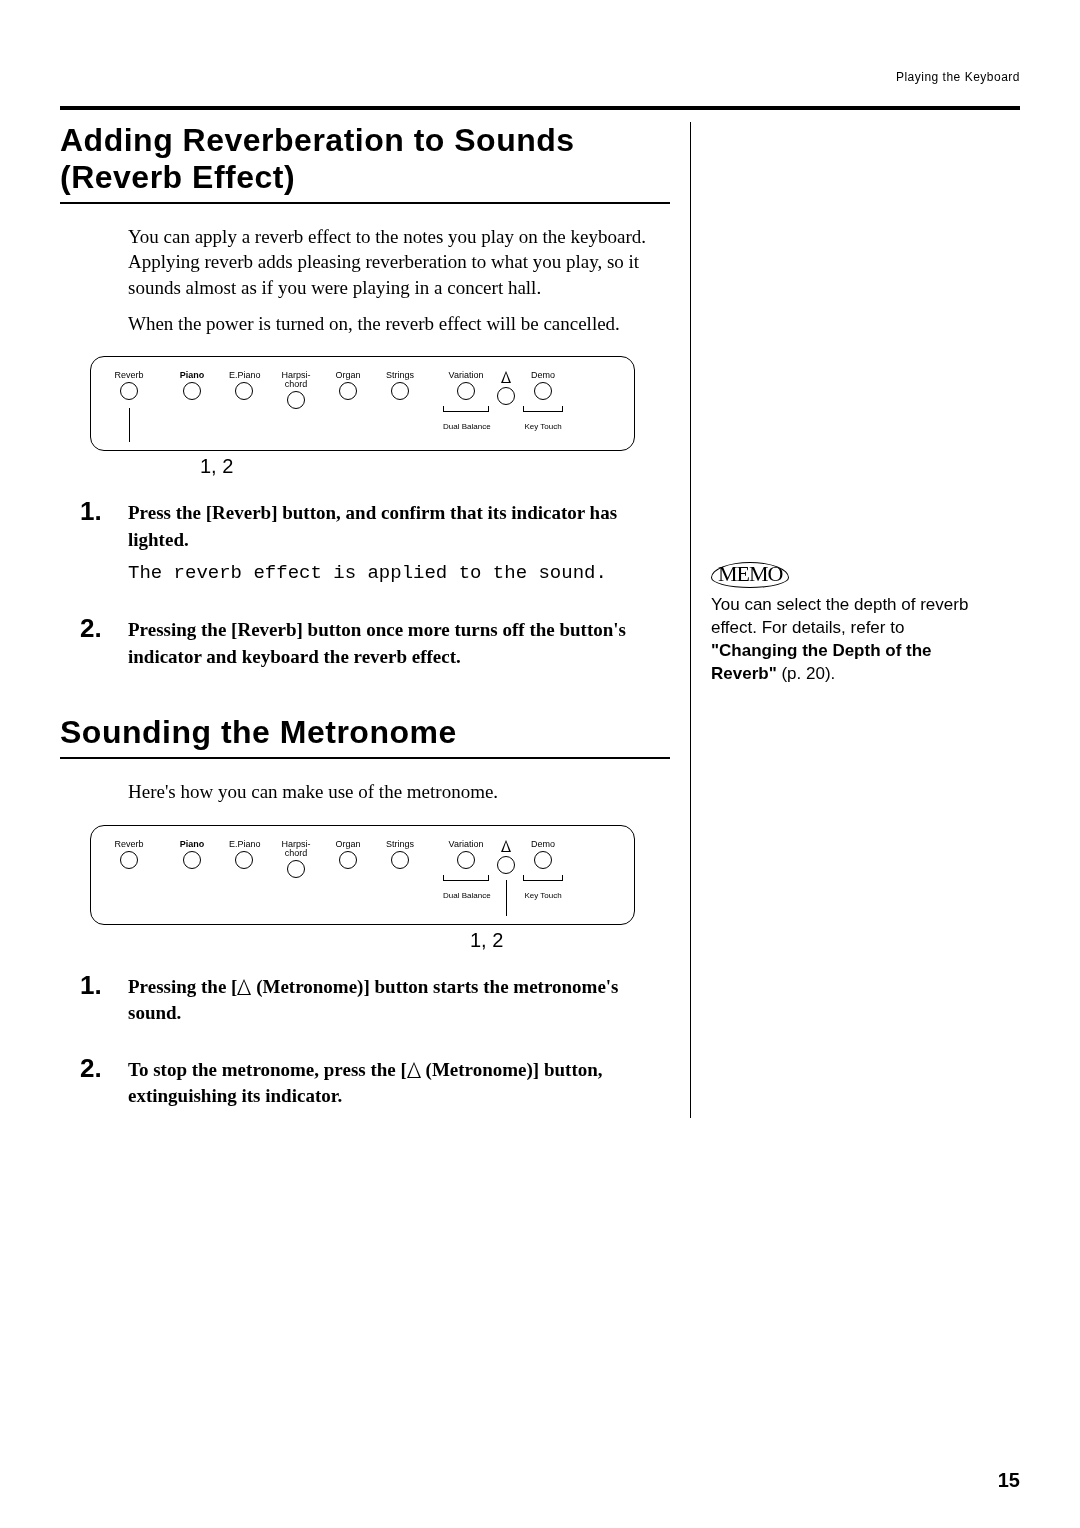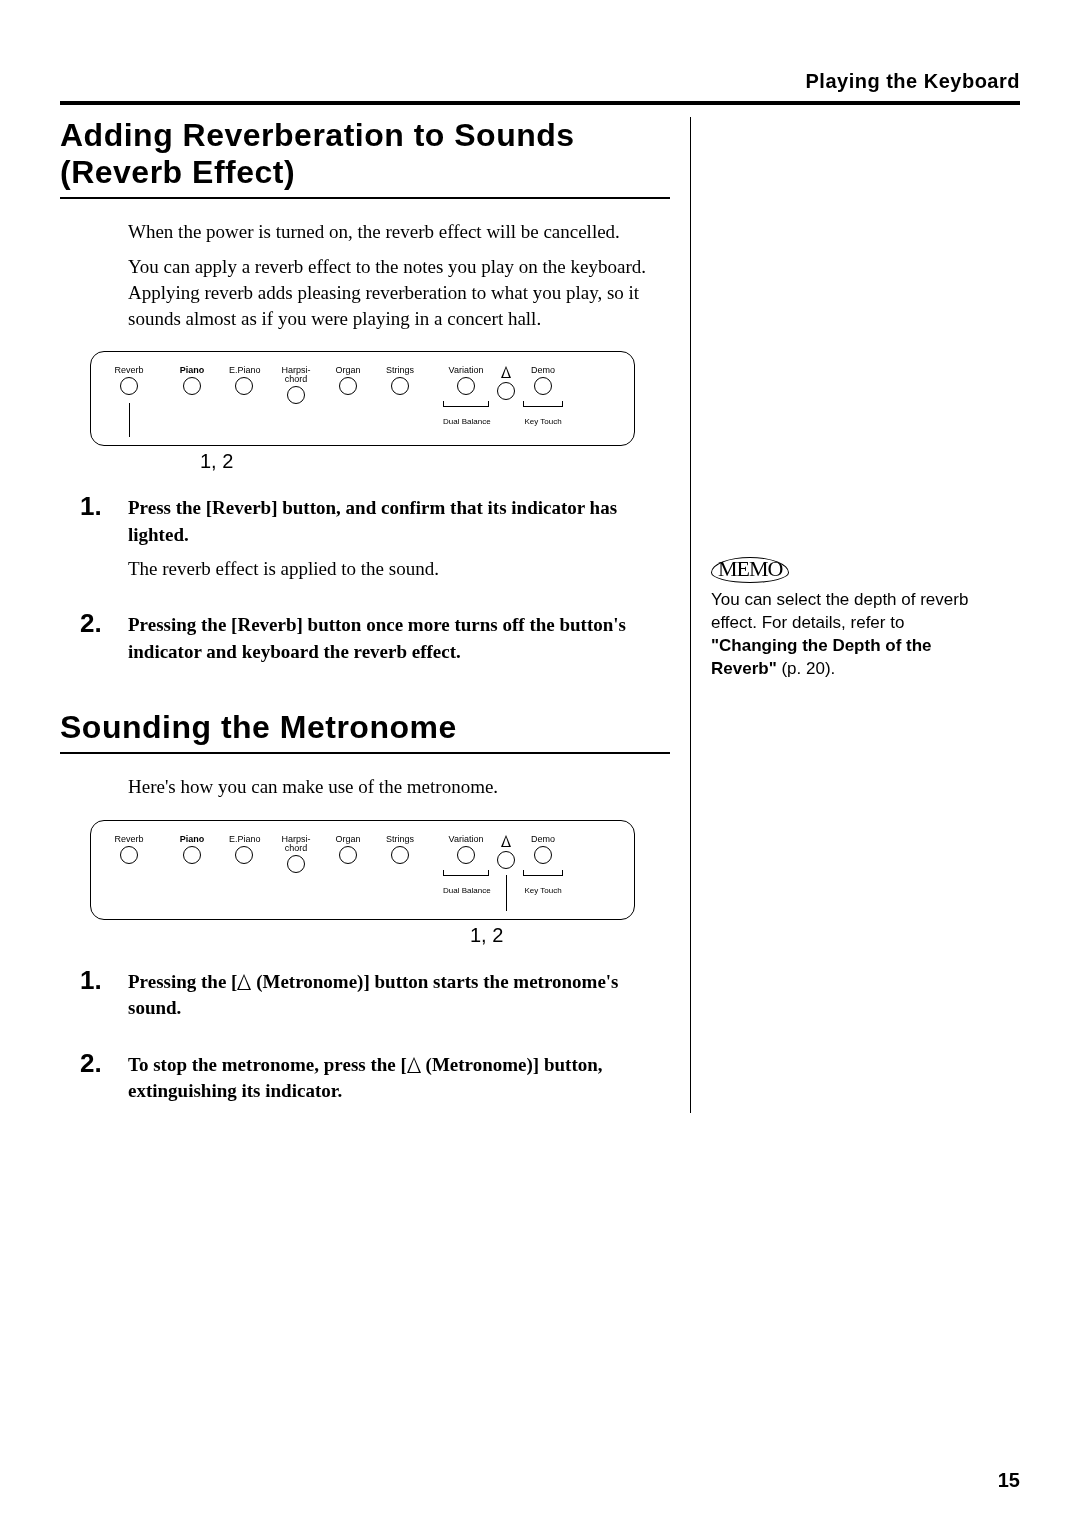--- a/index.html
+++ b/index.html
@@ -12,24 +12,24 @@
   .page {
     width: 1080px;
     height: 1528px;
     position: relative;
     box-sizing: border-box;
     padding: 70px 60px 40px 60px;
   }
   .running-head {
     text-align: right;
     font-family: Arial, Helvetica, sans-serif;
-    font-weight: bold;
-    font-size: 20px;
+    font-weight: normal;
+    font-size: 12px;
     letter-spacing: 0.5px;
-    margin-bottom: 8px;
+    margin-bottom: 22px;
   }
   .rule-thick {
     border: none;
     border-top: 4px solid #000;
     margin: 0 0 12px 0;
   }
   .two-col {
     display: flex;
     gap: 20px;
   }
@@ -81,21 +81,21 @@
     padding-left: 8px;
   }
   .step-lead {
     font-family: "Book Antiqua", Palatino, "Times New Roman", serif;
     font-weight: bold;
     font-size: 19px;
     line-height: 1.4;
     margin: 4px 0 8px 0;
   }
   .step-sub {
-    font-family: Liberation Serif, serif;
+    font-family: Liberation Mono, monospace;
     font-size: 19px;
     margin: 0 0 8px 0;
     line-height: 1.35;
   }
 
   
   .panel-wrap {
     margin: 20px 0 10px 30px;
     width: 545px;
   }
@@ -195,22 +195,22 @@
 
 <div class="page">
   <div class="running-head">Playing the Keyboard</div>
   <hr class="rule-thick">
 
   <div class="two-col">
     <div class="main-col">
 
       <h1 class="section">Adding Reverberation to Sounds (Reverb Effect)</h1>
       <hr class="rule-med">
+      <p class="body-text">You can apply a reverb effect to the notes you play on the keyboard. Applying reverb adds pleasing reverberation to what you play, so it sounds almost as if you were playing in a concert hall.</p>
       <p class="body-text">When the power is turned on, the reverb effect will be cancelled.</p>
-      <p class="body-text">You can apply a reverb effect to the notes you play on the keyboard. Applying reverb adds pleasing reverberation to what you play, so it sounds almost as if you were playing in a concert hall.</p>
 
       <div class="panel-wrap">
         <div class="panel-box">
           <div class="panel-row">
             <div class="ctl" style="width:40px">
               <span class="ctl-label">Reverb</span>
               <span class="btn-circle"></span>
               <div class="callout-line" style="height:34px; margin-top:4px;"></div>
             </div>
             <div class="group5">

